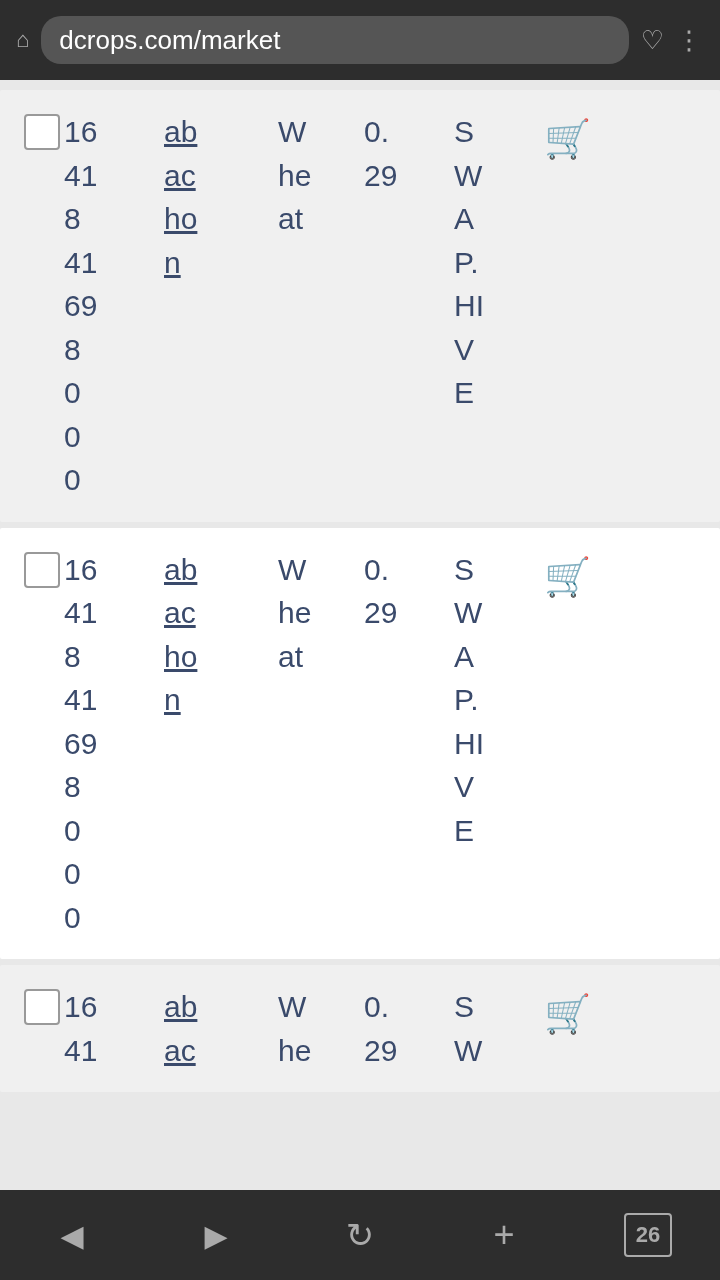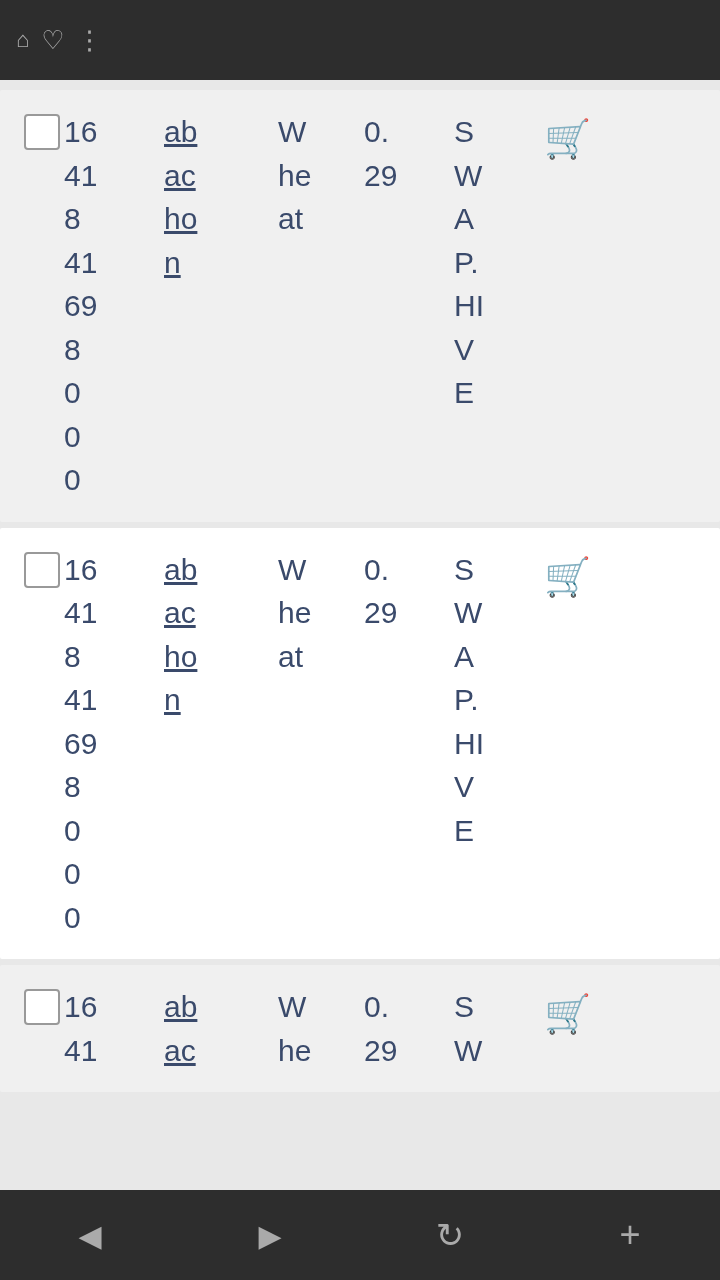--- a/index.html
+++ b/index.html
@@ -145,20 +145,23 @@
     }
     .nav-plus {
       font-size: 36px;
     }
   </style>
 </head>
 <body>
 
 <div class="browser-top">
   <span class="browser-home-icon">⌂</span>
+  <div class="address-bar">
+    <span class="address-text">dcrops.com/market</span>
+  </div>
   <span class="browser-heart-icon">♡</span>
   <span class="browser-dots-icon">⋮</span>
 </div>
 
 <div class="page-content">
 
   <div class="market-row alt-bg">
     <div class="row-checkbox"></div>
     <div class="row-col col-id">
       <span>16</span>
@@ -277,13 +280,16 @@
   </div>
   <div class="nav-btn">
     <span>▶</span>
   </div>
   <div class="nav-btn">
     <span style="font-size:34px;">↻</span>
   </div>
   <div class="nav-btn nav-plus">
     <span>+</span>
   </div>
+  <div class="nav-btn">
+    <div class="tab-count">26</div>
+  </div>
 </div>
 
 </body></html>

